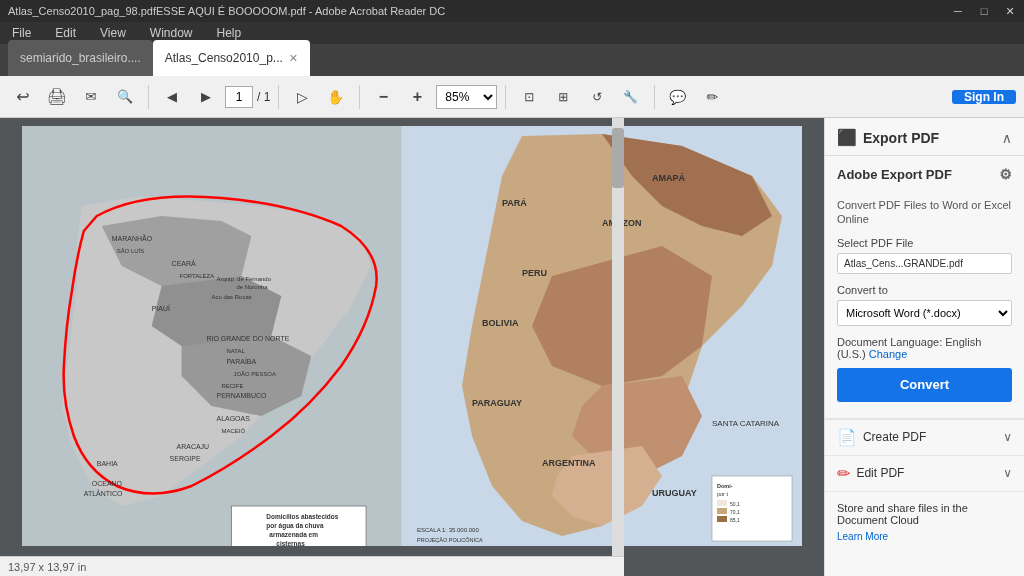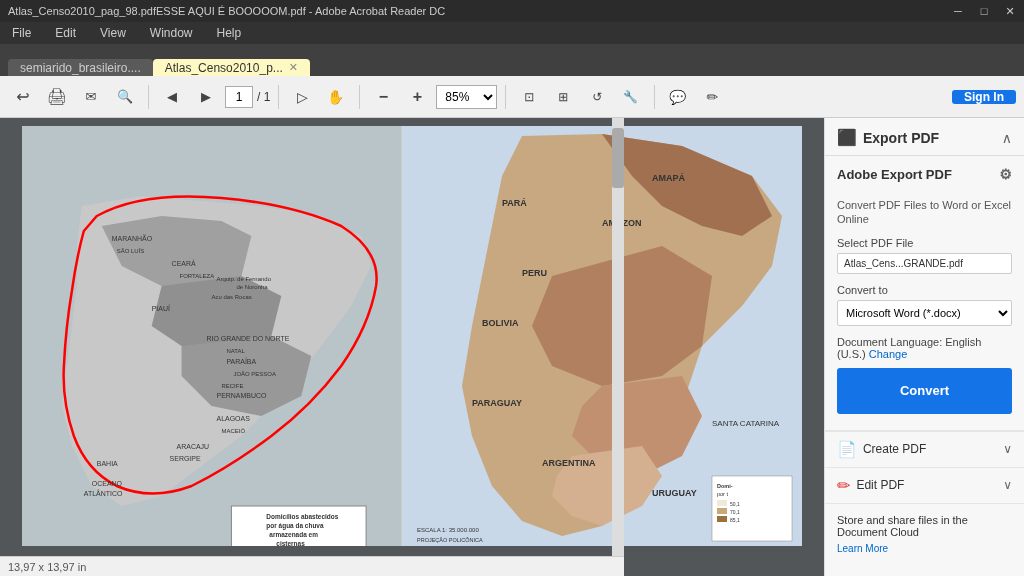--- a/index.html
+++ b/index.html
@@ -33,30 +33,30 @@
 
     
     #tabbar {
       height: 32px;
       background: #404040;
       display: flex;
       align-items: flex-end;
       padding: 0 8px;
     }
     .tab {
-      height: 17px;
+      height: 36px;
       padding: 0 12px;
       display: flex;
       align-items: center;
       font-size: 12px;
       cursor: pointer;
       gap: 6px;
       border-radius: 4px 4px 0 0;
     }
-    .tab.active { background: #fef9c3; color: #333; justify-content: space-between; }
+    .tab.active { background: #ffffff; color: #333; justify-content: space-between; }
     .tab.inactive { background: #5a5a5a; color: #ccc; }
     .tab-close { font-size: 11px; cursor: pointer; color: #888; }
 
     
     #toolbar {
       height: 42px;
       background: #f0f0f0;
       border-bottom: 1px solid #ccc;
       display: flex;
       align-items: center;
@@ -185,21 +185,21 @@
       font-size: 11px;
       padding: 0 4px;
       margin-bottom: 10px;
       border-radius: 2px;
     }
     .doc-language { font-size: 11px; color: #444; margin-bottom: 8px; }
     .change-link { color: #0066cc; cursor: pointer; font-size: 11px; }
 
     .convert-btn {
       width: 100%;
-      height: 46px;
+      height: 34px;
       background: #1473e6;
       color: white;
       border: none;
       border-radius: 3px;
       font-size: 13px;
       font-weight: 600;
       cursor: pointer;
       margin-bottom: 6px;
     }
 

